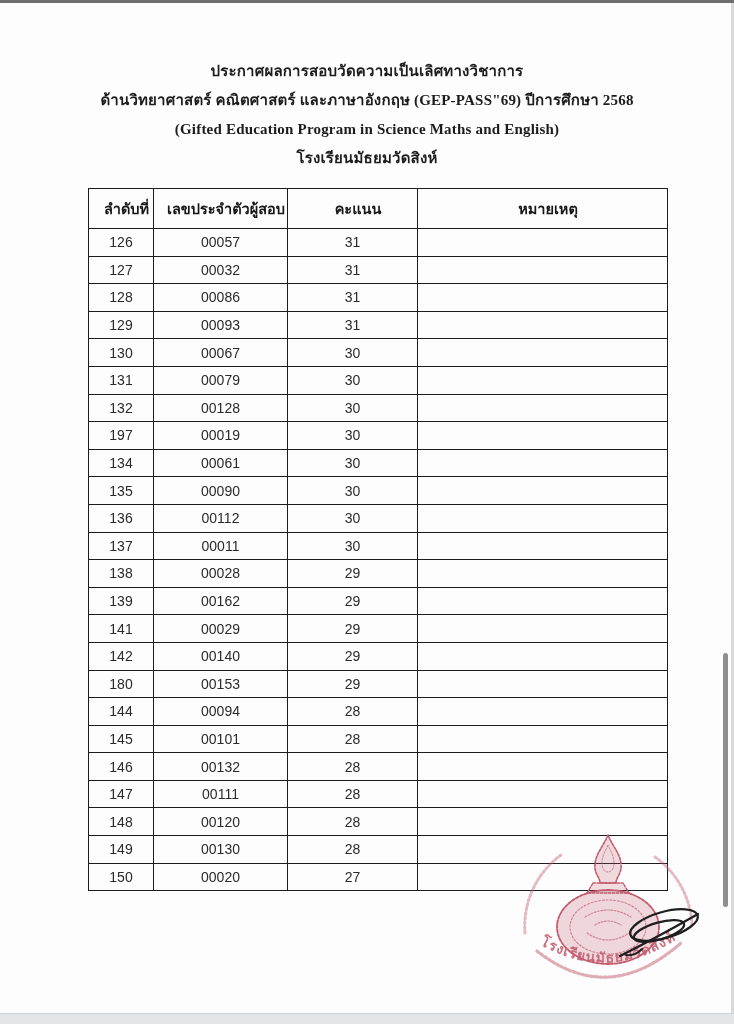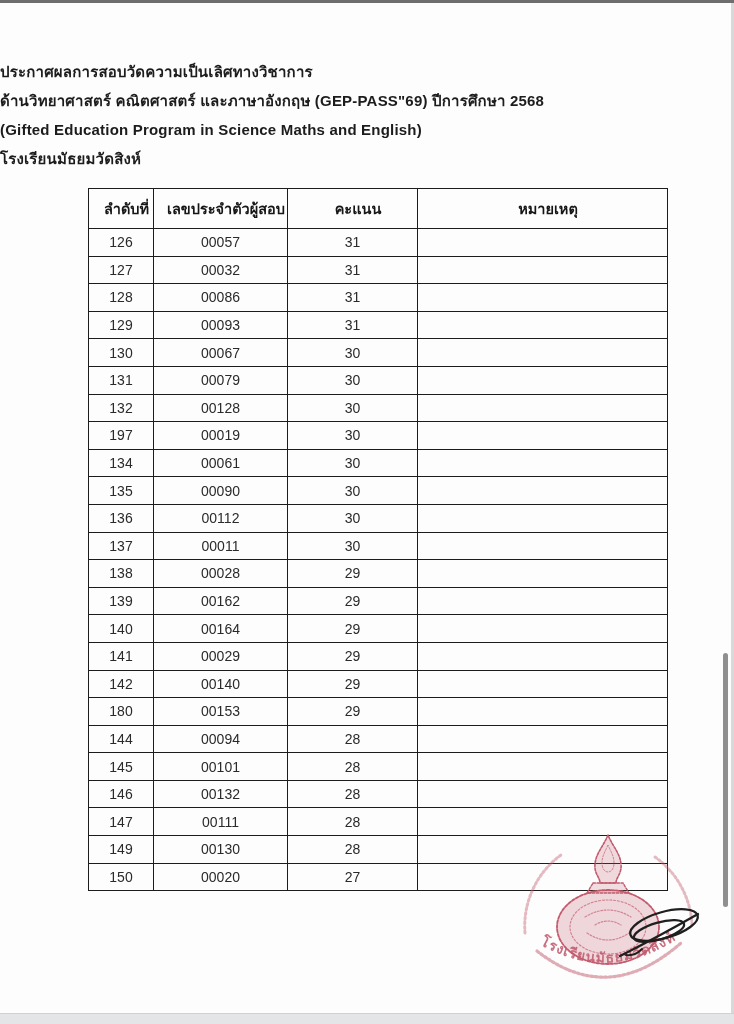--- a/index.html
+++ b/index.html
@@ -27,21 +27,21 @@
     background: #e3e5e7; border-top: 1px solid #cfd2d4; z-index: 25;
   }
   .scrollbar-thumb {
     position: absolute; right: 6px; top: 653px; width: 5px; height: 254px;
     background: #8f8f8f; border-radius: 3px; z-index: 40;
   }
 
   
   .doc-header {
     position: absolute; top: 57px; left: 0; right: 0;
-    text-align: left; z-index: 2;
+    text-align: center; z-index: 2; font-family: Liberation Serif, serif;
   }
   .doc-header .line {
     font-size: 15px; font-weight: 700; line-height: 29px;
     color: #1c1c1c; letter-spacing: 0.2px;
   }
 
   
   .results-table {
     position: absolute; left: 88px; top: 188px;
     width: 579px;
@@ -182,26 +182,20 @@
         <td>29</td>
         <td></td>
       </tr>
       <tr>
         <td>139</td>
         <td>00162</td>
         <td>29</td>
         <td></td>
       </tr>
       <tr>
-        <td>140</td>
-        <td>00164</td>
-        <td>29</td>
-        <td></td>
-      </tr>
-      <tr>
         <td>141</td>
         <td>00029</td>
         <td>29</td>
         <td></td>
       </tr>
       <tr>
         <td>142</td>
         <td>00140</td>
         <td>29</td>
         <td></td>
@@ -226,20 +220,26 @@
       </tr>
       <tr>
         <td>146</td>
         <td>00132</td>
         <td>28</td>
         <td></td>
       </tr>
       <tr>
         <td>147</td>
         <td>00111</td>
+        <td>28</td>
+        <td></td>
+      </tr>
+      <tr>
+        <td>148</td>
+        <td>00120</td>
         <td>28</td>
         <td></td>
       </tr>
       <tr>
         <td>149</td>
         <td>00130</td>
         <td>28</td>
         <td></td>
       </tr>
       <tr>

